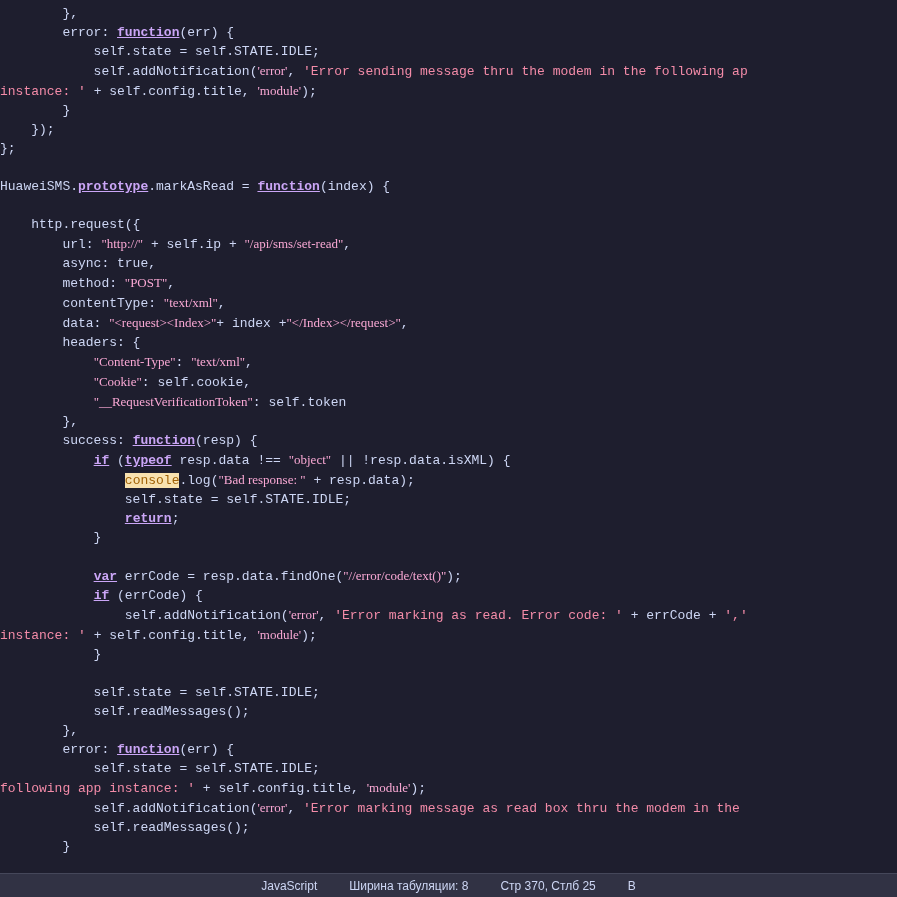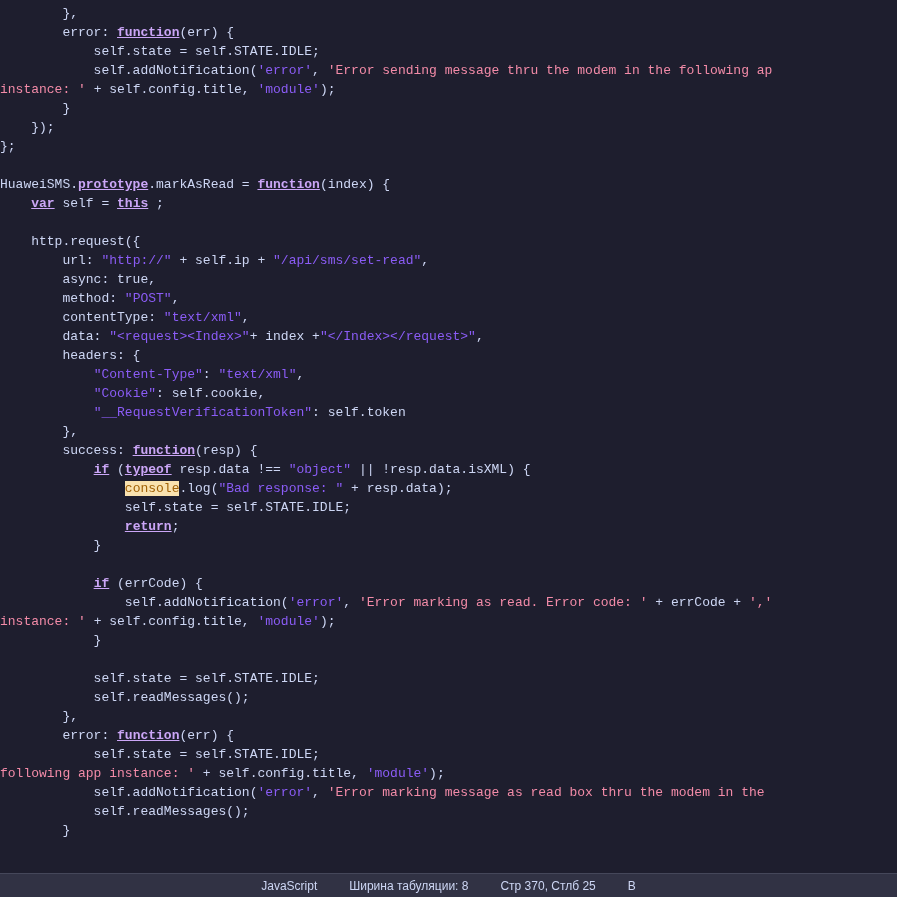--- a/index.html
+++ b/index.html
@@ -41,21 +41,21 @@
       padding: 0 8px 0 0;
     }
 
     .line-content {
       flex: 1;
       white-space: pre;
     }
 
     
     .kw { color: #cba6f7; font-weight: bold; } 
-    .str { color: #8b5cf6; }
+    .str { color: #f9a8d4; font-family: Liberation Serif, serif; }
     .magenta { color: #f38ba8; } 
     .yellow-bg { background-color: #f9e2af; color: #a16207; } 
     .bold { font-weight: bold; text-decoration: underline; }
 
     
     .status-bar {
       height: 24px;
       background-color: #313244;
       display: flex;
       align-items: center;
@@ -82,40 +82,40 @@
   <div class="line"><span class="line-content">        },</span></div>
       <div class="line"><span class="line-content">        error: <span class="kw bold">function</span>(err) {</span></div>
       <div class="line"><span class="line-content">            self.state = self.STATE.IDLE;</span></div>
       <div class="line"><span class="line-content">            self.addNotification(<span class="str">'error'</span>, <span class="magenta">'Error sending message thru the modem in the following ap</span></span></div>
       <div class="line"><span class="line-content"><span class="magenta">instance: '</span> + self.config.title, <span class="str">'module'</span>);</span></div>
       <div class="line"><span class="line-content">        }</span></div>
       <div class="line"><span class="line-content">    });</span></div>
       <div class="line"><span class="line-content">};</span></div>
       <div class="line"><span class="line-content">&nbsp;</span></div>
       <div class="line"><span class="line-content">HuaweiSMS.<span class="kw bold">prototype</span>.markAsRead = <span class="kw bold">function</span>(index) {</span></div>
-      <div class="line"><span class="line-content">    <span class="kw bold">var</span> self = <span class="kw bold">this</span> ;</span></div>
       <div class="line"><span class="line-content">&nbsp;</span></div>
       <div class="line"><span class="line-content">    http.request({</span></div>
       <div class="line"><span class="line-content">        url: <span class="str">"http://"</span> + self.ip + <span class="str">"/api/sms/set-read"</span>,</span></div>
       <div class="line"><span class="line-content">        async: true,</span></div>
       <div class="line"><span class="line-content">        method: <span class="str">"POST"</span>,</span></div>
       <div class="line"><span class="line-content">        contentType: <span class="str">"text/xml"</span>,</span></div>
       <div class="line"><span class="line-content">        data: <span class="str">"&lt;request&gt;&lt;Index&gt;"</span>+ index +<span class="str">"&lt;/Index&gt;&lt;/request&gt;"</span>,</span></div>
       <div class="line"><span class="line-content">        headers: {</span></div>
       <div class="line"><span class="line-content">            <span class="str">"Content-Type"</span>: <span class="str">"text/xml"</span>,</span></div>
       <div class="line"><span class="line-content">            <span class="str">"Cookie"</span>: self.cookie,</span></div>
       <div class="line"><span class="line-content">            <span class="str">"__RequestVerificationToken"</span>: self.token</span></div>
       <div class="line"><span class="line-content">        },</span></div>
       <div class="line"><span class="line-content">        success: <span class="kw bold">function</span>(resp) {</span></div>
       <div class="line"><span class="line-content">            <span class="kw bold">if</span> (<span class="kw bold">typeof</span> resp.data !== <span class="str">"object"</span> || !resp.data.isXML) {</span></div>
       <div class="line"><span class="line-content">                <span class="yellow-bg">console</span>.log(<span class="str">"Bad response: "</span> + resp.data);</span></div>
       <div class="line"><span class="line-content">                self.state = self.STATE.IDLE;</span></div>
       <div class="line"><span class="line-content">                <span class="kw bold">return</span>;</span></div>
       <div class="line"><span class="line-content">            }</span></div>
       <div class="line"><span class="line-content">&nbsp;</span></div>
+      <div class="line"><span class="line-content">            <span class="kw bold">var</span> errCode = resp.data.findOne(<span class="str">"//error/code/text()"</span>);</span></div>
       <div class="line"><span class="line-content">            <span class="kw bold">if</span> (errCode) {</span></div>
       <div class="line"><span class="line-content">                self.addNotification(<span class="str">'error'</span>, <span class="magenta">'Error marking as read. Error code: '</span> + errCode + <span class="magenta">','</span></span></div>
       <div class="line"><span class="line-content"><span class="magenta">instance: '</span> + self.config.title, <span class="str">'module'</span>);</span></div>
       <div class="line"><span class="line-content">            }</span></div>
       <div class="line"><span class="line-content">&nbsp;</span></div>
       <div class="line"><span class="line-content">            self.state = self.STATE.IDLE;</span></div>
       <div class="line"><span class="line-content">            self.readMessages();</span></div>
       <div class="line"><span class="line-content">        },</span></div>
       <div class="line"><span class="line-content">        error: <span class="kw bold">function</span>(err) {</span></div>
       <div class="line"><span class="line-content">            self.state = self.STATE.IDLE;</span></div>

